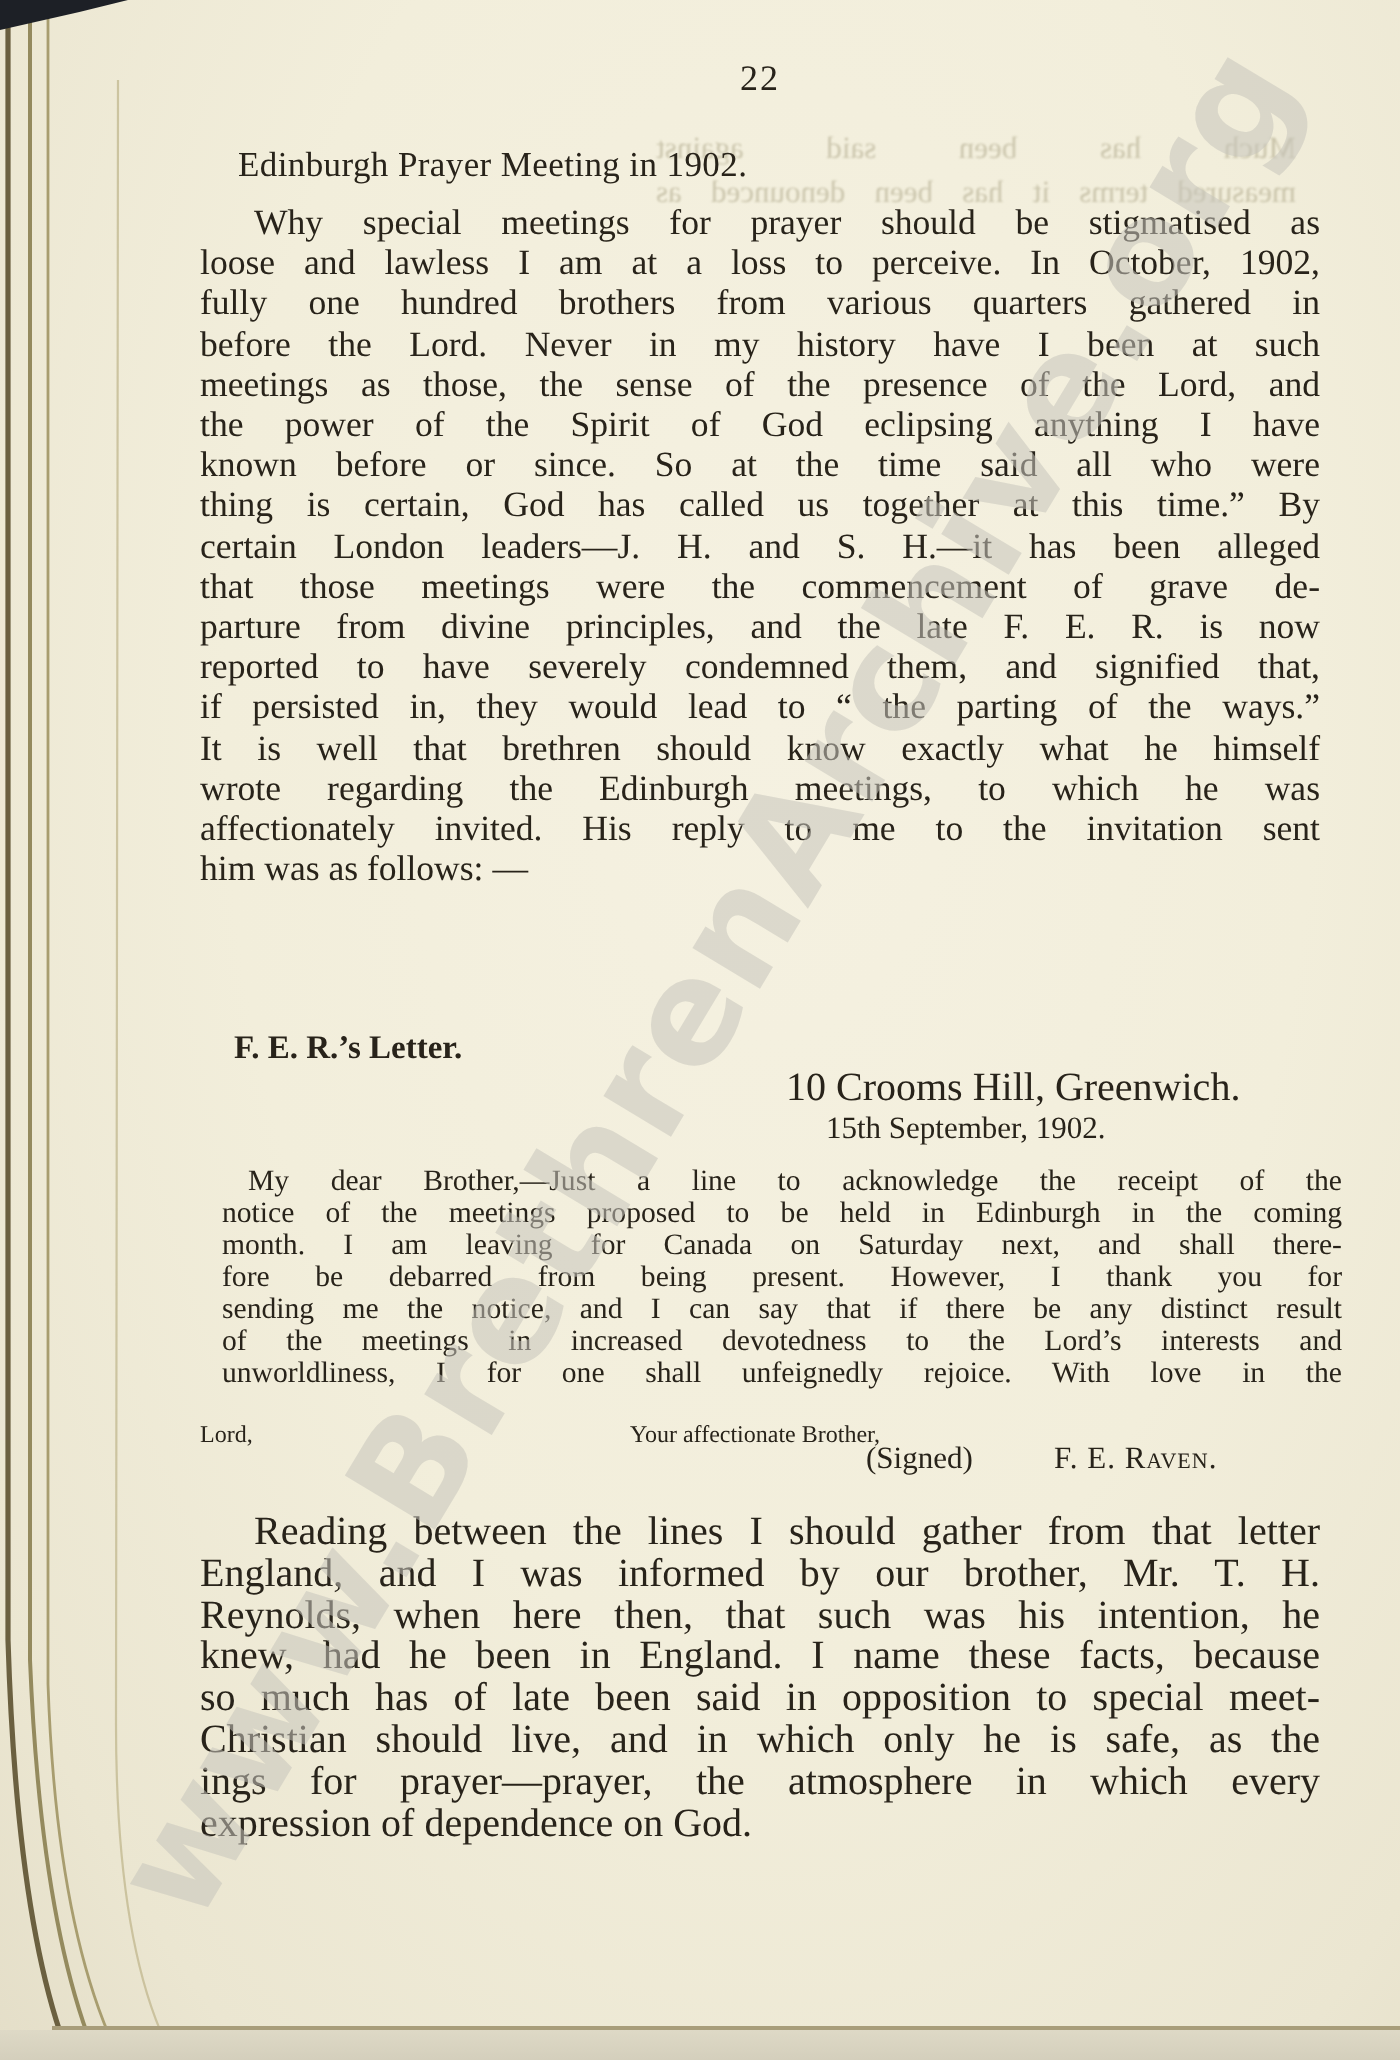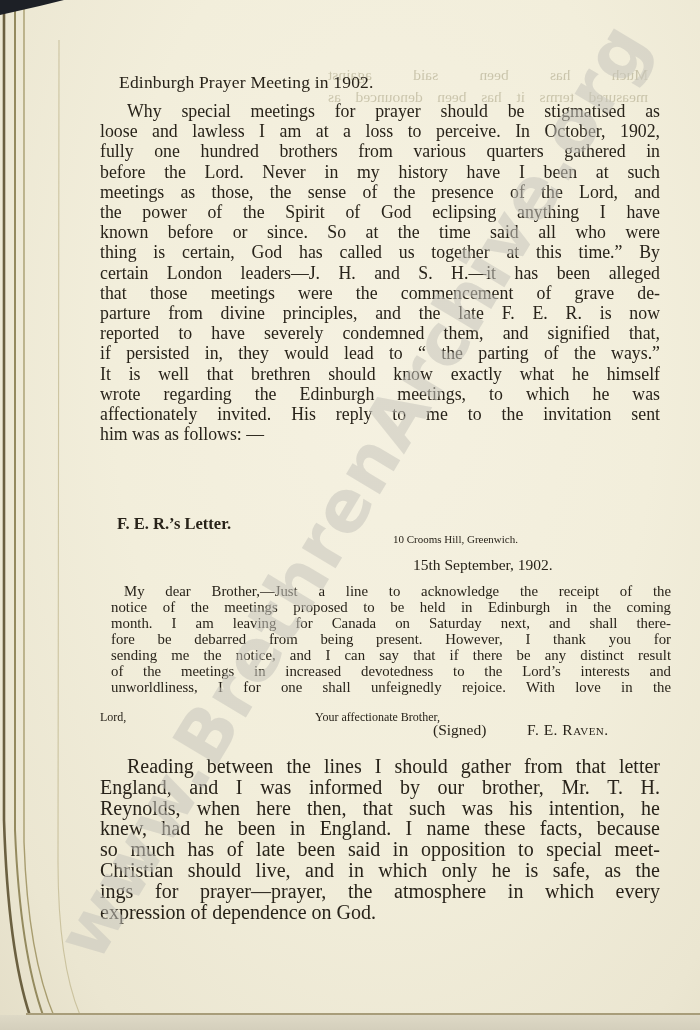--- a/index.html
+++ b/index.html
@@ -17,21 +17,21 @@
     clip-path:polygon(0 0, 100% 0, 62% 40%, 0 100%);
   }
   .bottom-edge{position:absolute;left:26px;right:0;top:1013px;height:2px;background:#a89d7a;}
   .below-edge{position:absolute;left:0;right:0;top:1015px;height:15px;background:linear-gradient(#ded9c6,#d4cfbc);}
   
   .abs{position:absolute;}
   .pagenum{left:100px;top:29px;width:560px;text-align:center;font-size:18px;letter-spacing:1px;}
   .heading1{left:119px;top:72px;font-size:17.5px;font-weight:normal;letter-spacing:.2px;}
   .para1{left:100px;top:101px;width:560px;font-size:17.8px;line-height:20.2px;}
   .letter-heading{left:117px;top:514px;font-size:16.5px;font-weight:bold;}
-  .addr1{left:393px;top:533px;font-size:11px;font-family:Liberation Serif, serif;}
+  .addr1{left:393px;top:533px;font-size:20px;font-family:Liberation Serif, serif;}
   .addr2{left:413px;top:556px;font-size:15.5px;}
   .letter-body{left:111px;top:583px;width:560px;font-size:14.8px;line-height:16px;}
   .closing{left:100px;top:710px;width:560px;font-size:12px;}
   .closing .right{position:absolute;left:215px;top:0;}
   .sigline{left:100px;top:721px;width:560px;font-size:15.5px;}
   .sigline .signed{position:absolute;left:333px;top:0;}
   .sigline .name{position:absolute;left:427px;top:0;font-variant:small-caps;letter-spacing:.5px;}
   .para2{left:100px;top:756px;width:560px;font-size:20px;line-height:20.8px;}
   
   .lines .tline{text-align:justify;text-align-last:justify;white-space:normal;}
@@ -65,20 +65,21 @@
   </svg>
   <div class="top-cap"></div>
   <div class="bottom-edge"></div>
   <div class="below-edge"></div>
 
   <div class="abs ghost lines">
       <div class="tline">Much has been said against</div>
       <div class="tline">measured terms it has been denounced as</div>
     </div>
 
+  <div class="abs pagenum">22</div>
 
   <div class="abs heading1">Edinburgh Prayer Meeting in 1902.</div>
 
   <div class="abs para1 lines ragged-last indent-lg">
       <div class="tline">Why special meetings for prayer should be stigmatised as</div>
       <div class="tline">loose and lawless I am at a loss to perceive.  In October, 1902,</div>
       <div class="tline">fully one hundred brothers from various quarters gathered in</div>
       <div class="tline">before the Lord.  Never in my history have I been at such</div>
       <div class="tline">meetings as those, the sense of the presence of the Lord, and</div>
       <div class="tline">the power of the Spirit of God eclipsing anything I have</div>

